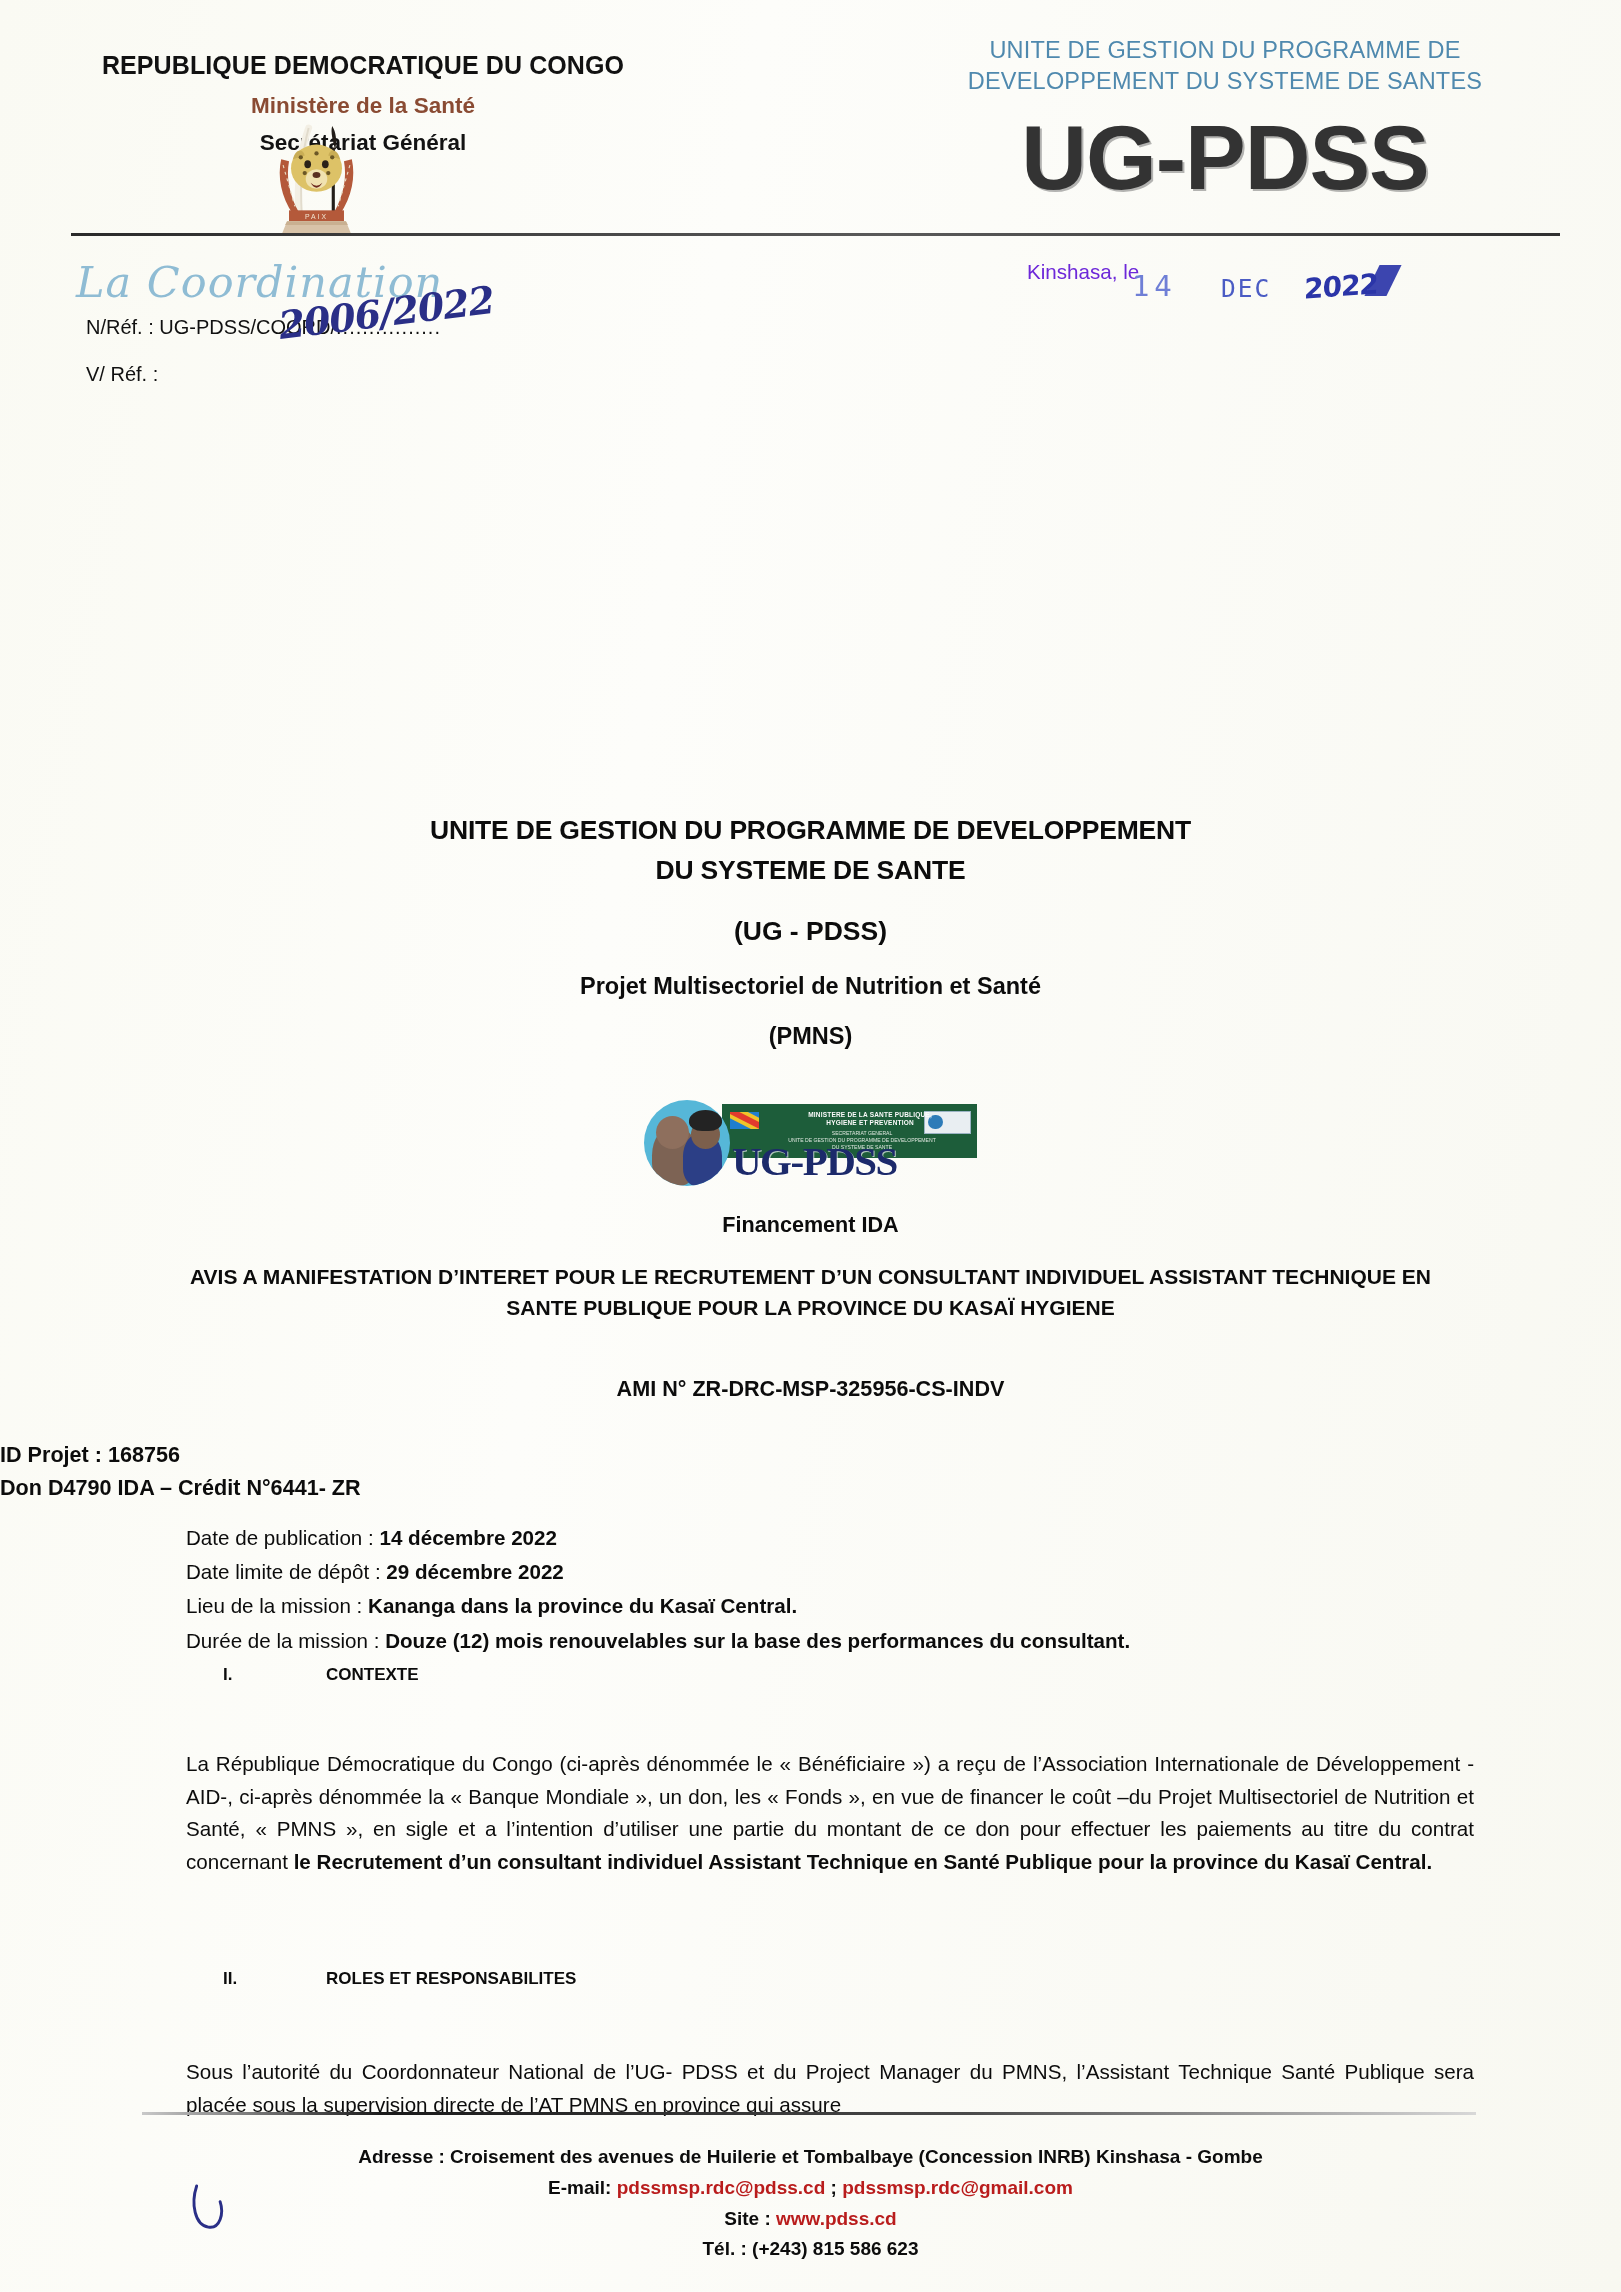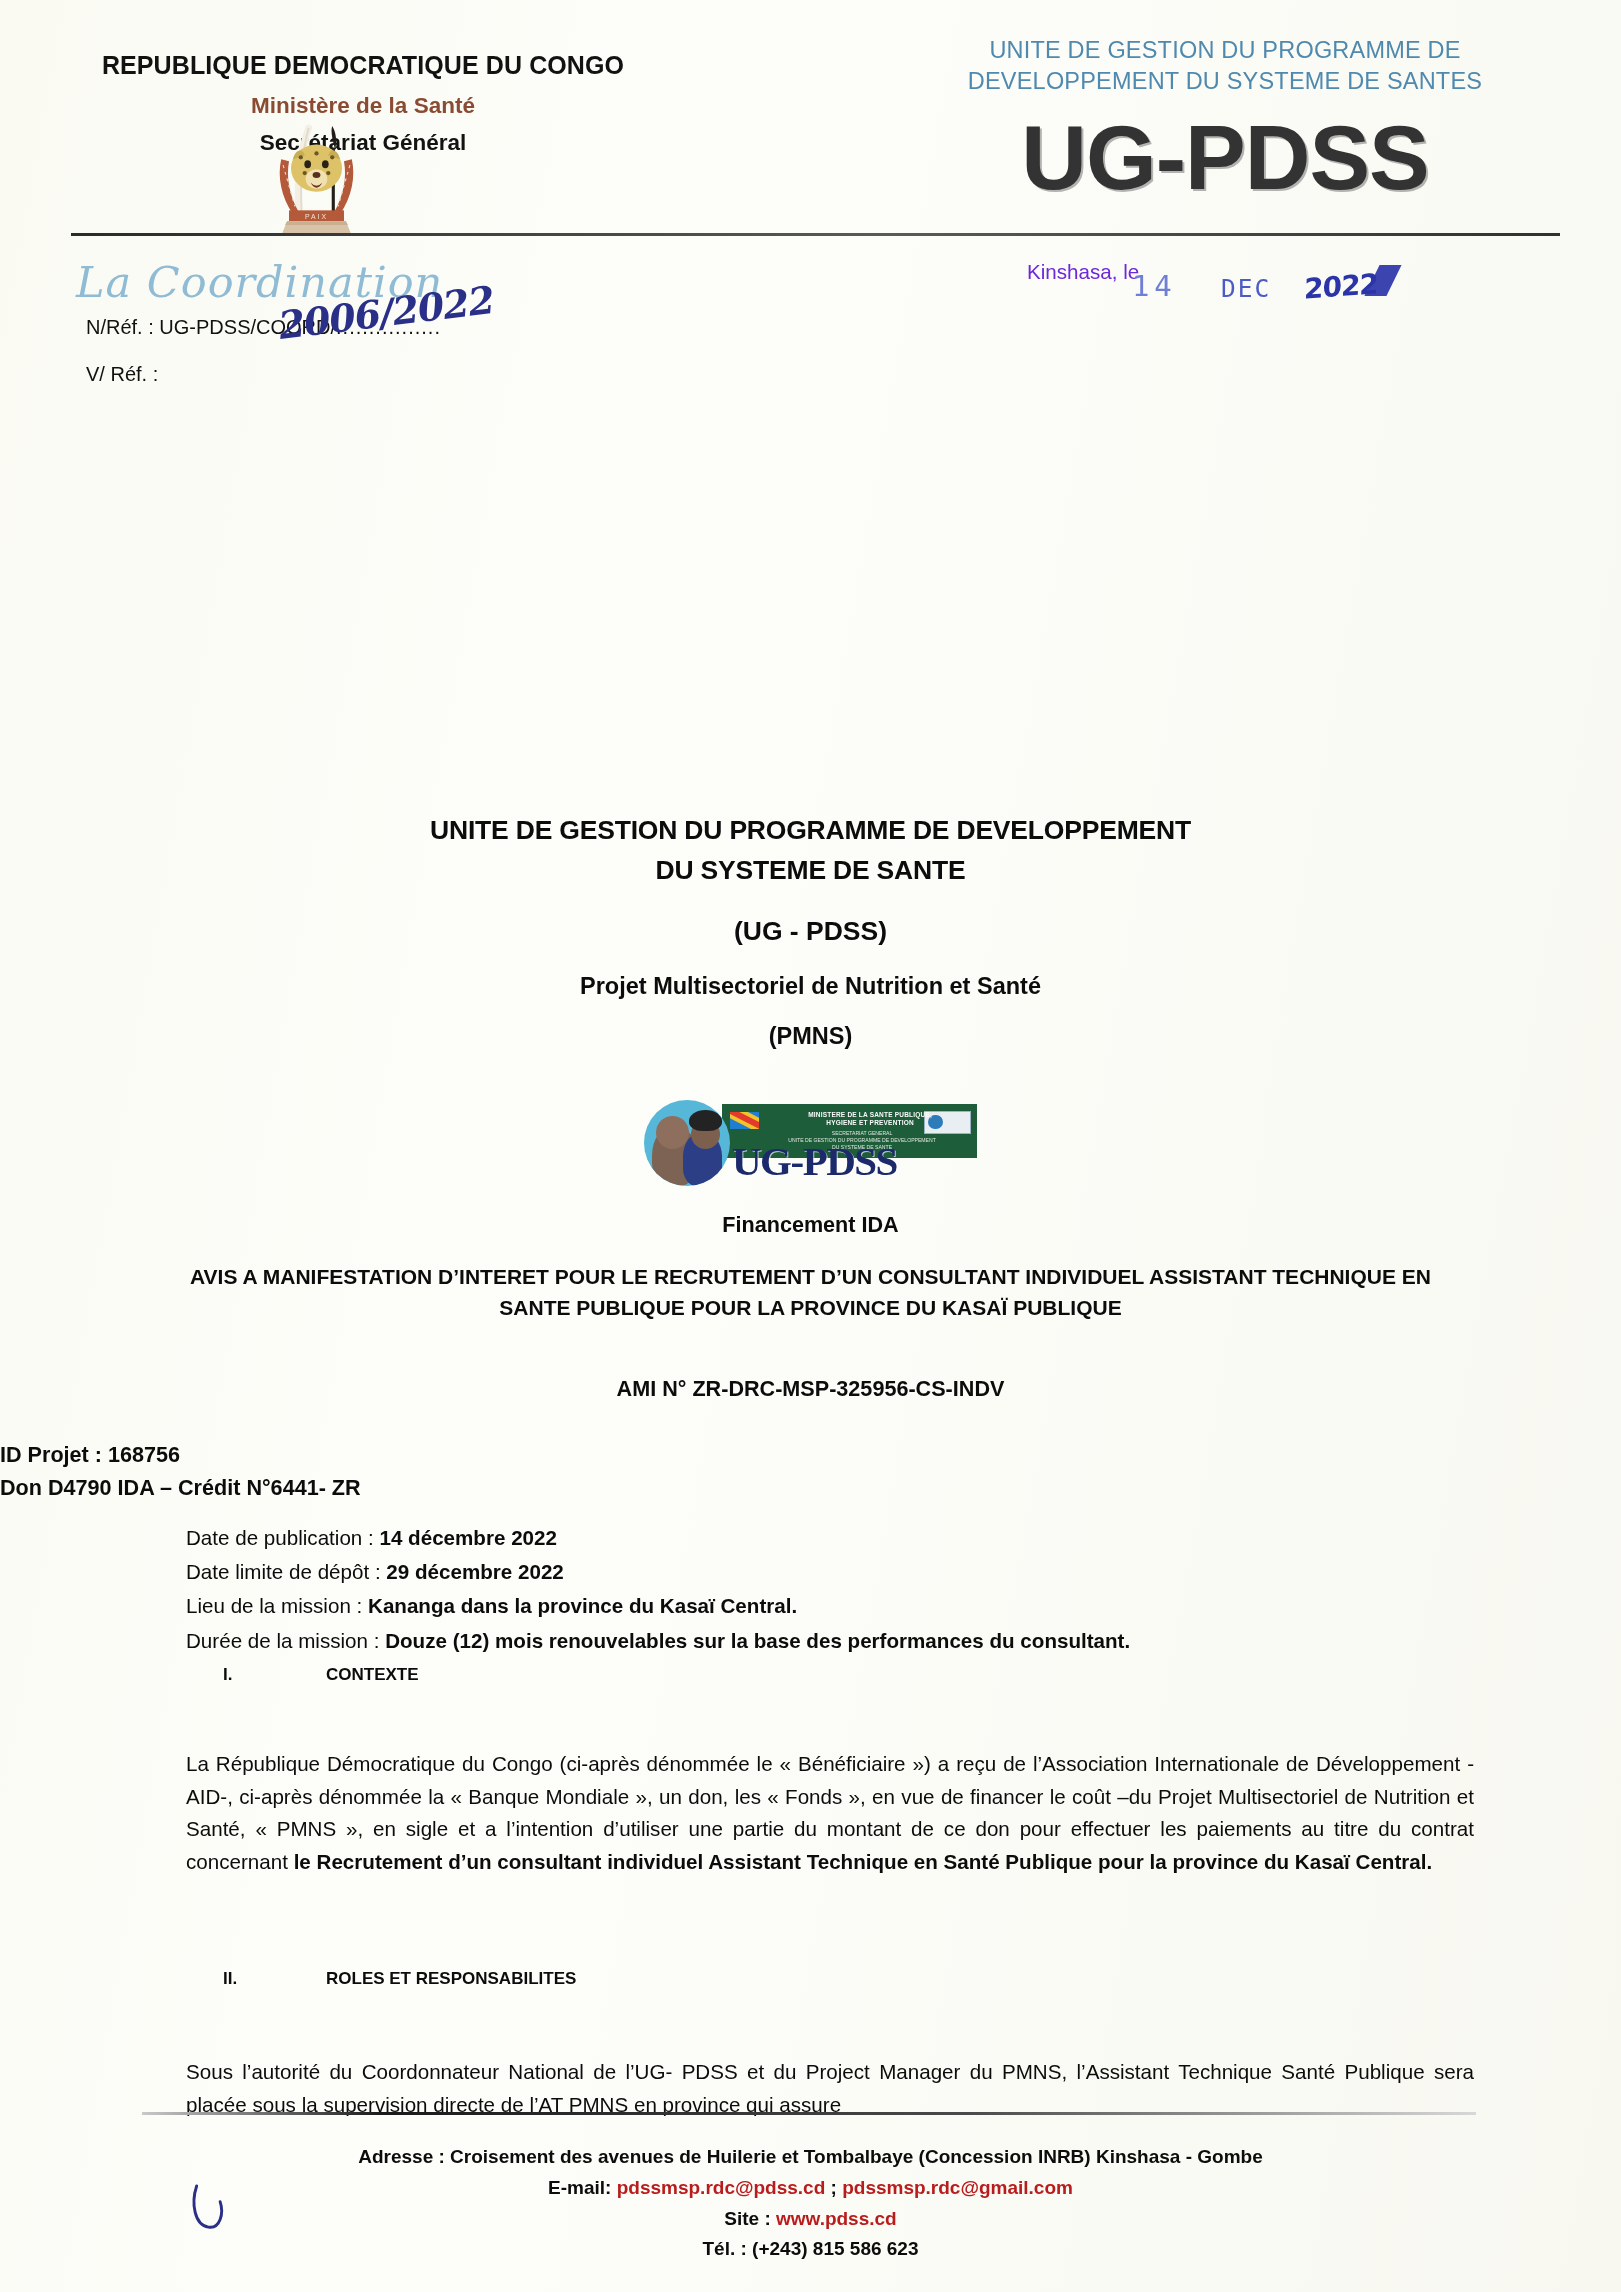--- a/index.html
+++ b/index.html
@@ -542,21 +542,21 @@
       <div class="hair"></div>
     </div>
     <div class="pmns-word">UG-PDSS</div>
   </div>
 
   <div class="fin-ida">Financement IDA</div>
 
   <div class="notice">
     <span>AVIS A MANIFESTATION D’INTERET POUR LE RECRUTEMENT D’UN CONSULTANT</span>
     <span>INDIVIDUEL ASSISTANT TECHNIQUE EN SANTE PUBLIQUE POUR LA PROVINCE DU KASAÏ</span>
-    <span>PUBLIQUE</span>
+    <span>HYGIENE</span>
   </div>
   <div class="ami">AMI N° ZR-DRC-MSP-325956-CS-INDV</div>
   <div class="idblock">
     <div>ID Projet : 168756</div>
     <div>Don D4790 IDA – Crédit N°6441- ZR</div>
   </div>
 
   <div class="dates">
     <div><span>Date de publication : </span><b>14 décembre 2022</b></div>
     <div><span>Date limite de dépôt : </span><b>29 décembre 2022</b></div>

